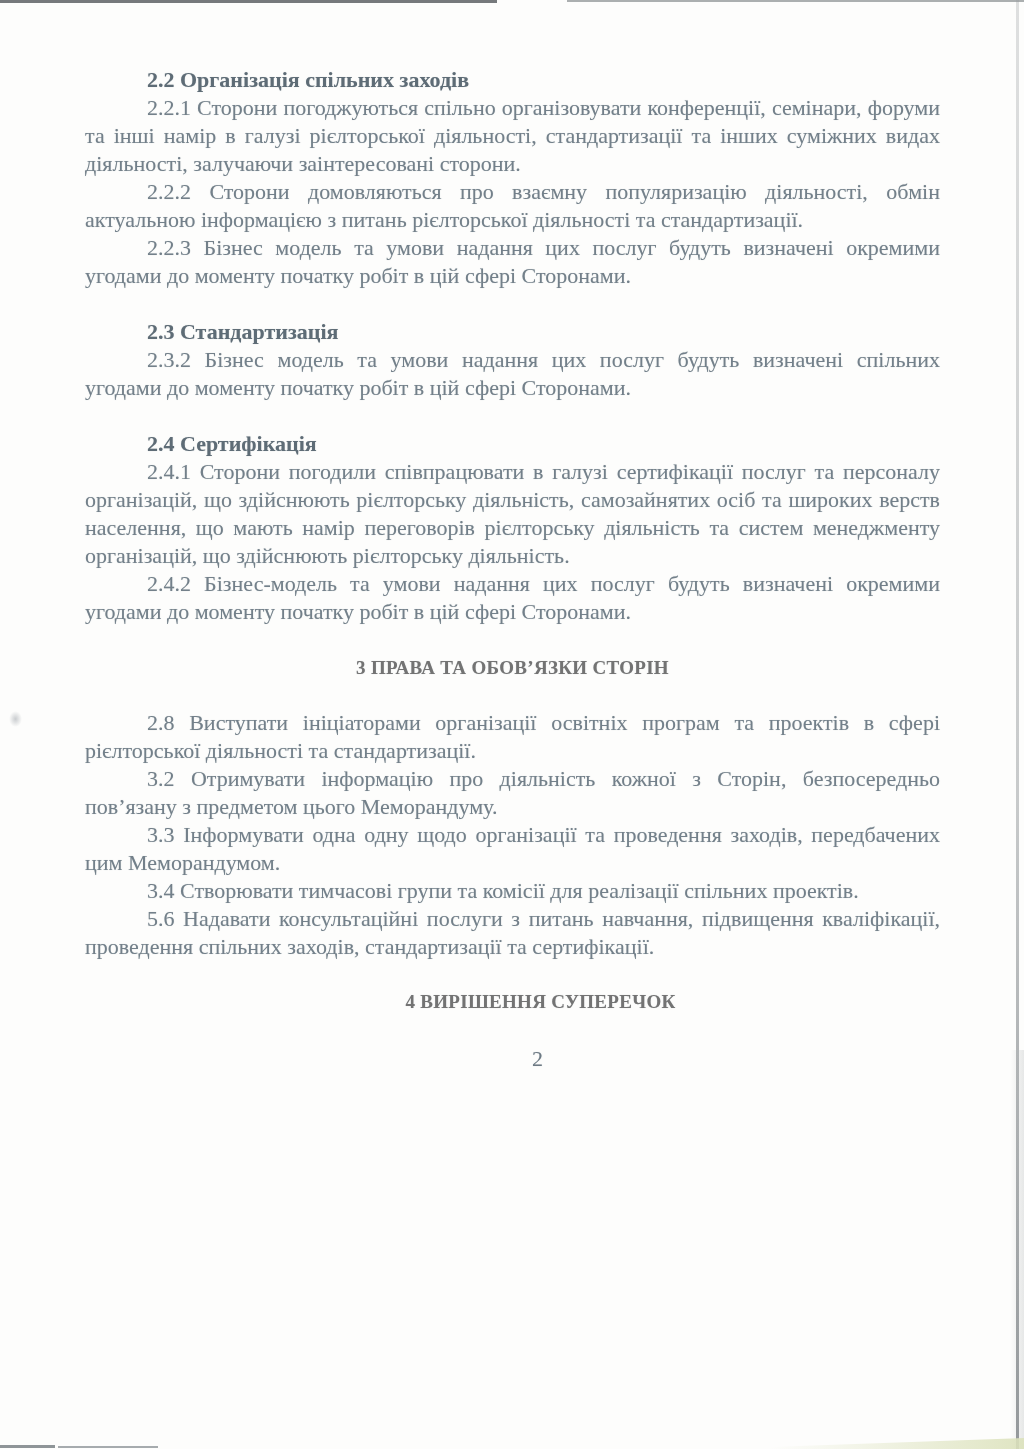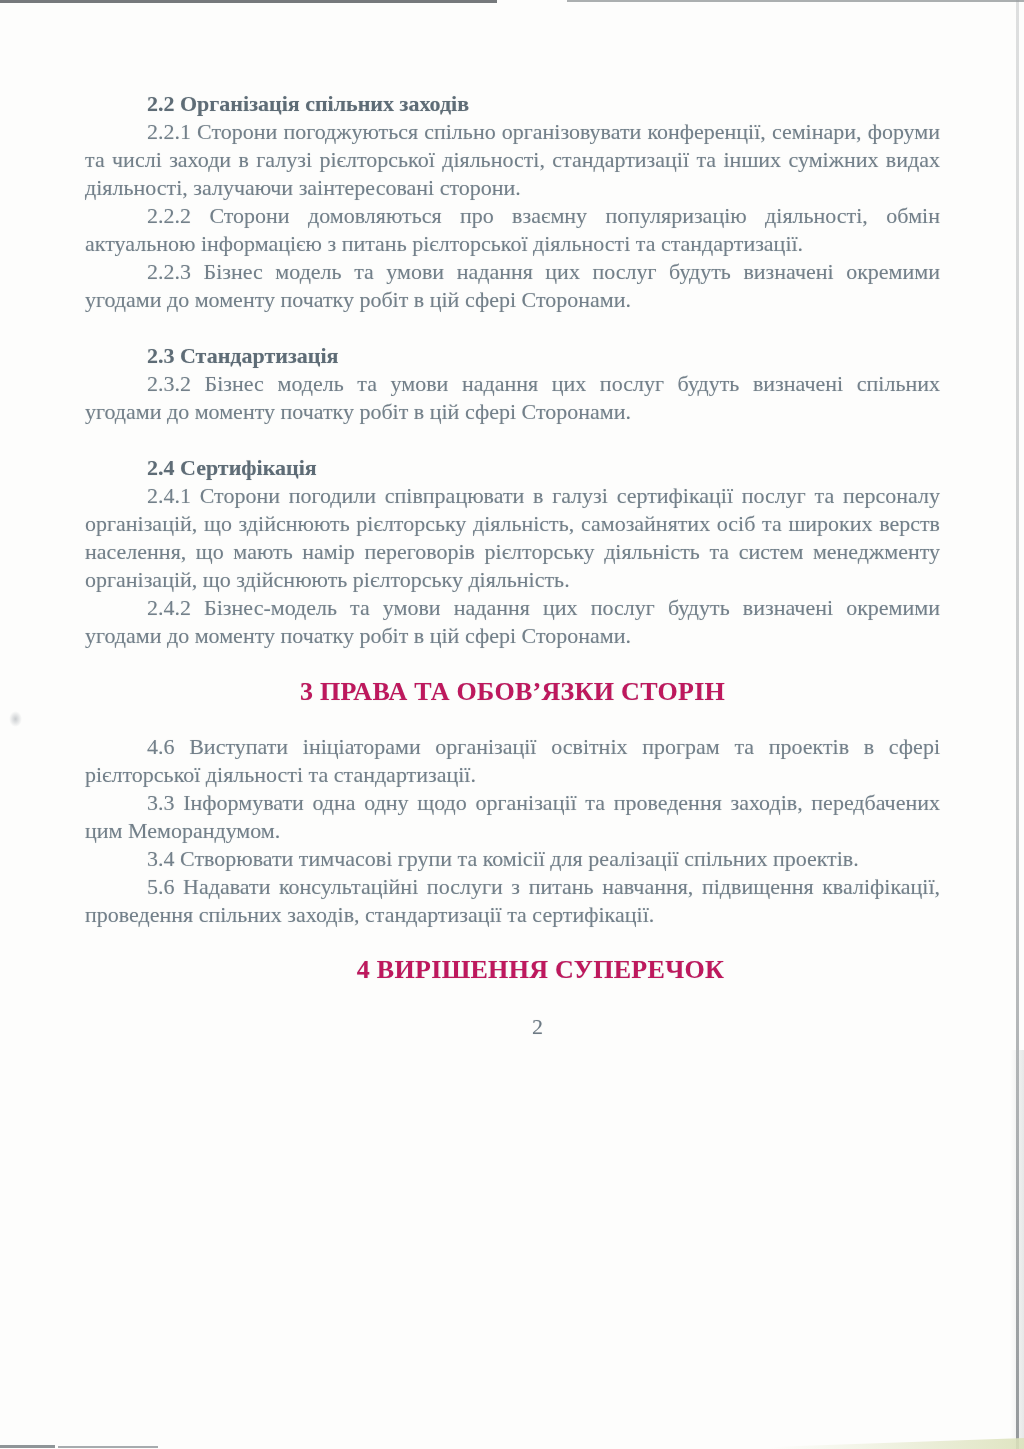--- a/index.html
+++ b/index.html
@@ -8,21 +8,21 @@
     height: 1449px;
     position: relative;
     overflow: hidden;
     background: #fdfdfc;
     font-family: "Liberation Serif", "DejaVu Serif", serif;
     color: #73808a;
   }
   .content {
     position: absolute;
     left: 85px;
-    top: 90px;
+    top: 66px;
     width: 855px;
     font-size: 22px;
     line-height: 28px;
     text-shadow: 0 0 1px rgba(115,128,138,.35);
   }
   .section { margin: 0 0 28px 0; }
   .section.tight { }
   .sec-heading {
     margin: 0;
     font-weight: bold;
@@ -31,22 +31,22 @@
   }
   p.bodytext {
     margin: 0;
     text-align: justify;
     text-indent: 62px;
   }
   .center-heading {
     margin: 0 0 27px 0;
     text-align: center;
     font-weight: bold;
-    color: #be185d;
-    font-size: 26px;
+    color: #737373;
+    font-size: 19px;
     letter-spacing: 0.3px;
   }
   .center-heading.h4 { margin: 27px 0 29px 0; transform: translateX(28px); }
   .page-number {
     margin-top: 10px;
     text-align: center;
     transform: translateX(25px);
     color: #6d7a84;
   }
   
@@ -87,39 +87,40 @@
   <div class="artifact right-band"></div>
   <div class="artifact bottom-left-a"></div>
   <div class="artifact bottom-left-b"></div>
   <div class="artifact bottom-right-wedge"></div>
   <div class="artifact margin-smudge"></div>
 
   <div class="content">
 
     <div class="section">
       <p class="sec-heading">2.2 Організація спільних заходів</p>
-      <p class="bodytext">2.2.1 Сторони погоджуються спільно організовувати конференції, семінари, форуми та числі заходи в галузі рієлторської діяльності, стандартизації та інших суміжних видах діяльності, залучаючи заінтересовані сторони.</p>
+      <p class="bodytext">2.2.1 Сторони погоджуються спільно організовувати конференції, семінари, форуми та інші намір в галузі рієлторської діяльності, стандартизації та інших суміжних видах діяльності, залучаючи заінтересовані сторони.</p>
       <p class="bodytext">2.2.2 Сторони домовляються про взаємну популяризацію діяльності, обмін актуальною інформацією з питань рієлторської діяльності та стандартизації.</p>
       <p class="bodytext">2.2.3 Бізнес модель та умови надання цих послуг будуть визначені окремими угодами до моменту початку робіт в цій сфері Сторонами.</p>
     </div>
 
     <div class="section">
       <p class="sec-heading">2.3 Стандартизація</p>
       <p class="bodytext">2.3.2 Бізнес модель та умови надання цих послуг будуть визначені спільних угодами до моменту початку робіт в цій сфері Сторонами.</p>
     </div>
 
     <div class="section tight">
       <p class="sec-heading">2.4 Сертифікація</p>
       <p class="bodytext">2.4.1 Сторони погодили співпрацювати в галузі сертифікації послуг та персоналу організацій, що здійснюють рієлторську діяльність, самозайнятих осіб та широких верств населення, що мають намір переговорів рієлторську діяльність та систем менеджменту організацій, що здійснюють рієлторську діяльність.</p>
       <p class="bodytext">2.4.2 Бізнес-модель та умови надання цих послуг будуть визначені окремими угодами до моменту початку робіт в цій сфері Сторонами.</p>
     </div>
 
     <div>
       <p class="center-heading">3 ПРАВА ТА ОБОВ’ЯЗКИ СТОРІН</p>
-      <p class="bodytext">4.6 Виступати ініціаторами організації освітніх програм та проектів в сфері рієлторської діяльності та стандартизації.</p>
+      <p class="bodytext">2.8 Виступати ініціаторами організації освітніх програм та проектів в сфері рієлторської діяльності та стандартизації.</p>
+      <p class="bodytext">3.2 Отримувати інформацію про діяльність кожної з Сторін, безпосередньо пов’язану з предметом цього Меморандуму.</p>
       <p class="bodytext">3.3 Інформувати одна одну щодо організації та проведення заходів, передбачених цим Меморандумом.</p>
       <p class="bodytext">3.4 Створювати тимчасові групи та комісії для реалізації спільних проектів.</p>
       <p class="bodytext">5.6 Надавати консультаційні послуги з питань навчання, підвищення кваліфікації, проведення спільних заходів, стандартизації та сертифікації.</p>
     </div>
 
     <div>
       <p class="center-heading h4">4 ВИРІШЕННЯ СУПЕРЕЧОК</p>
     </div>
 
     <div class="page-number">2</div>

